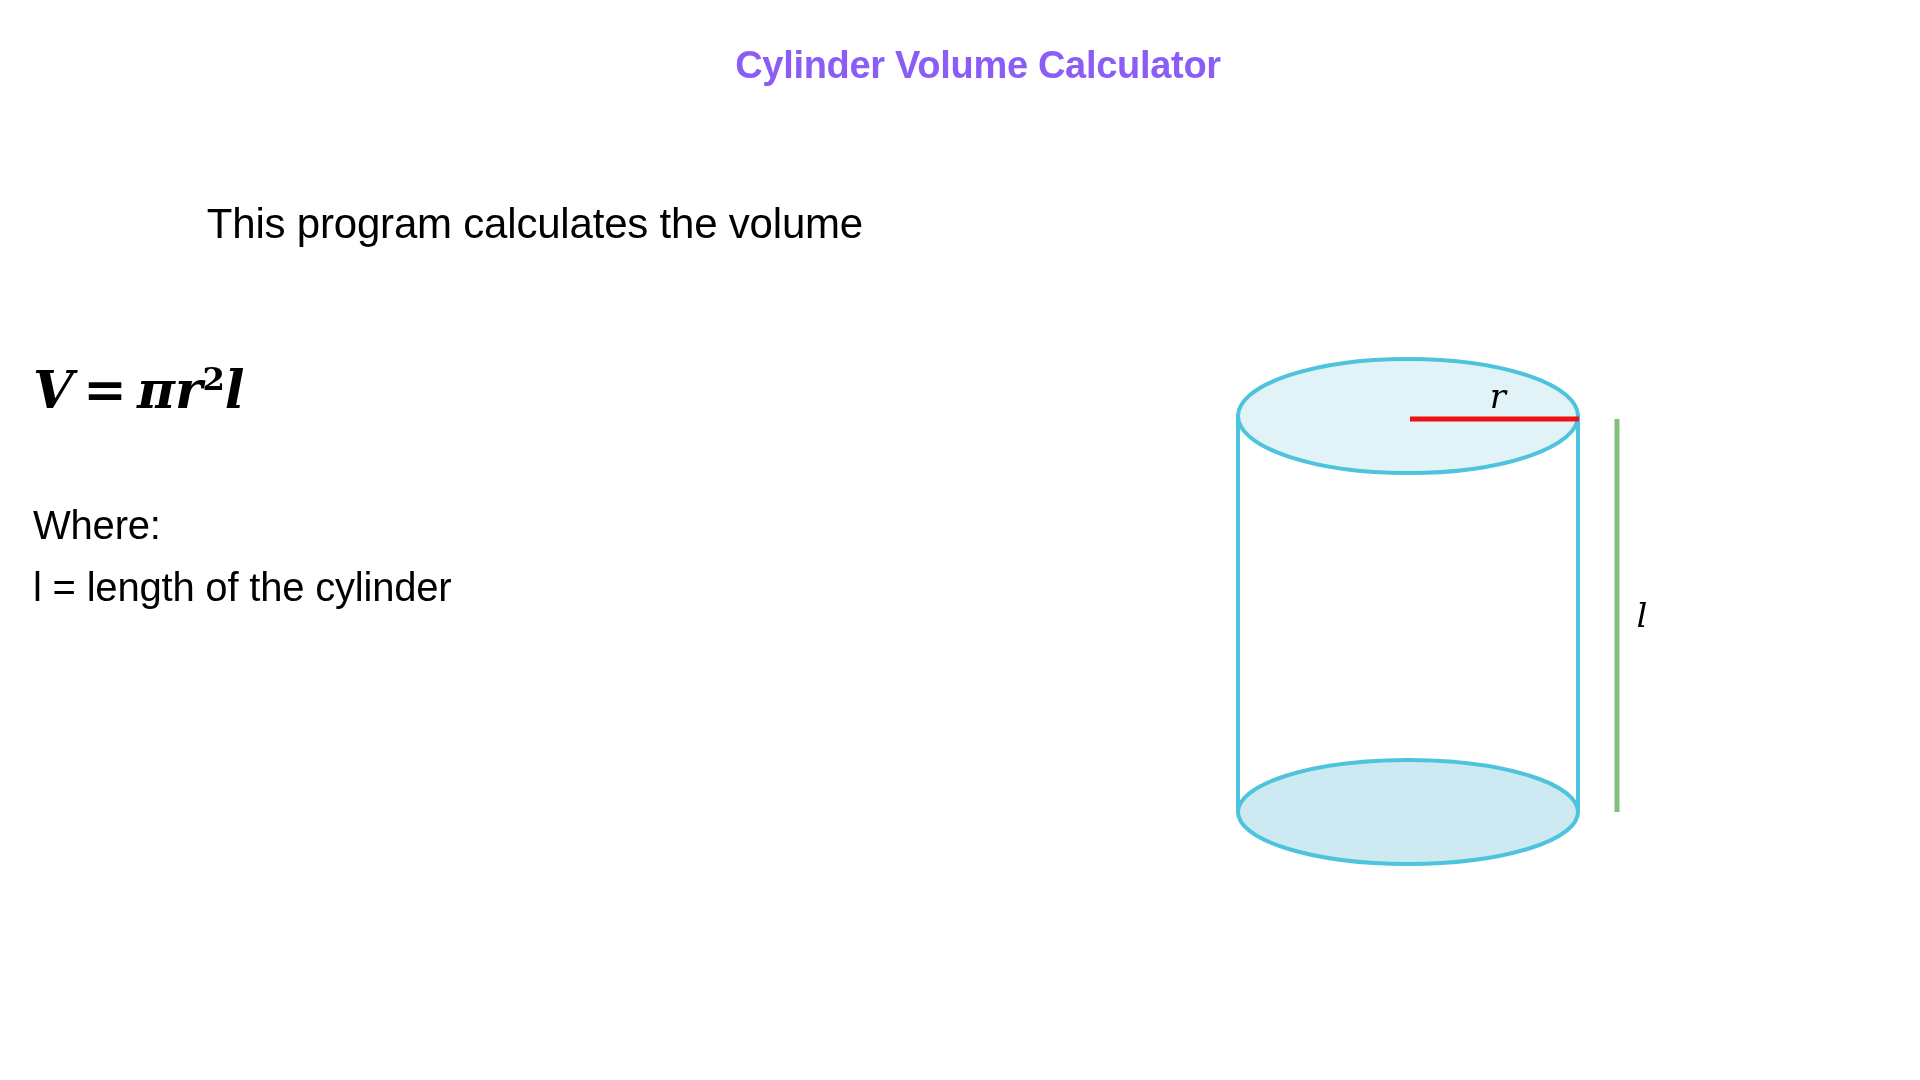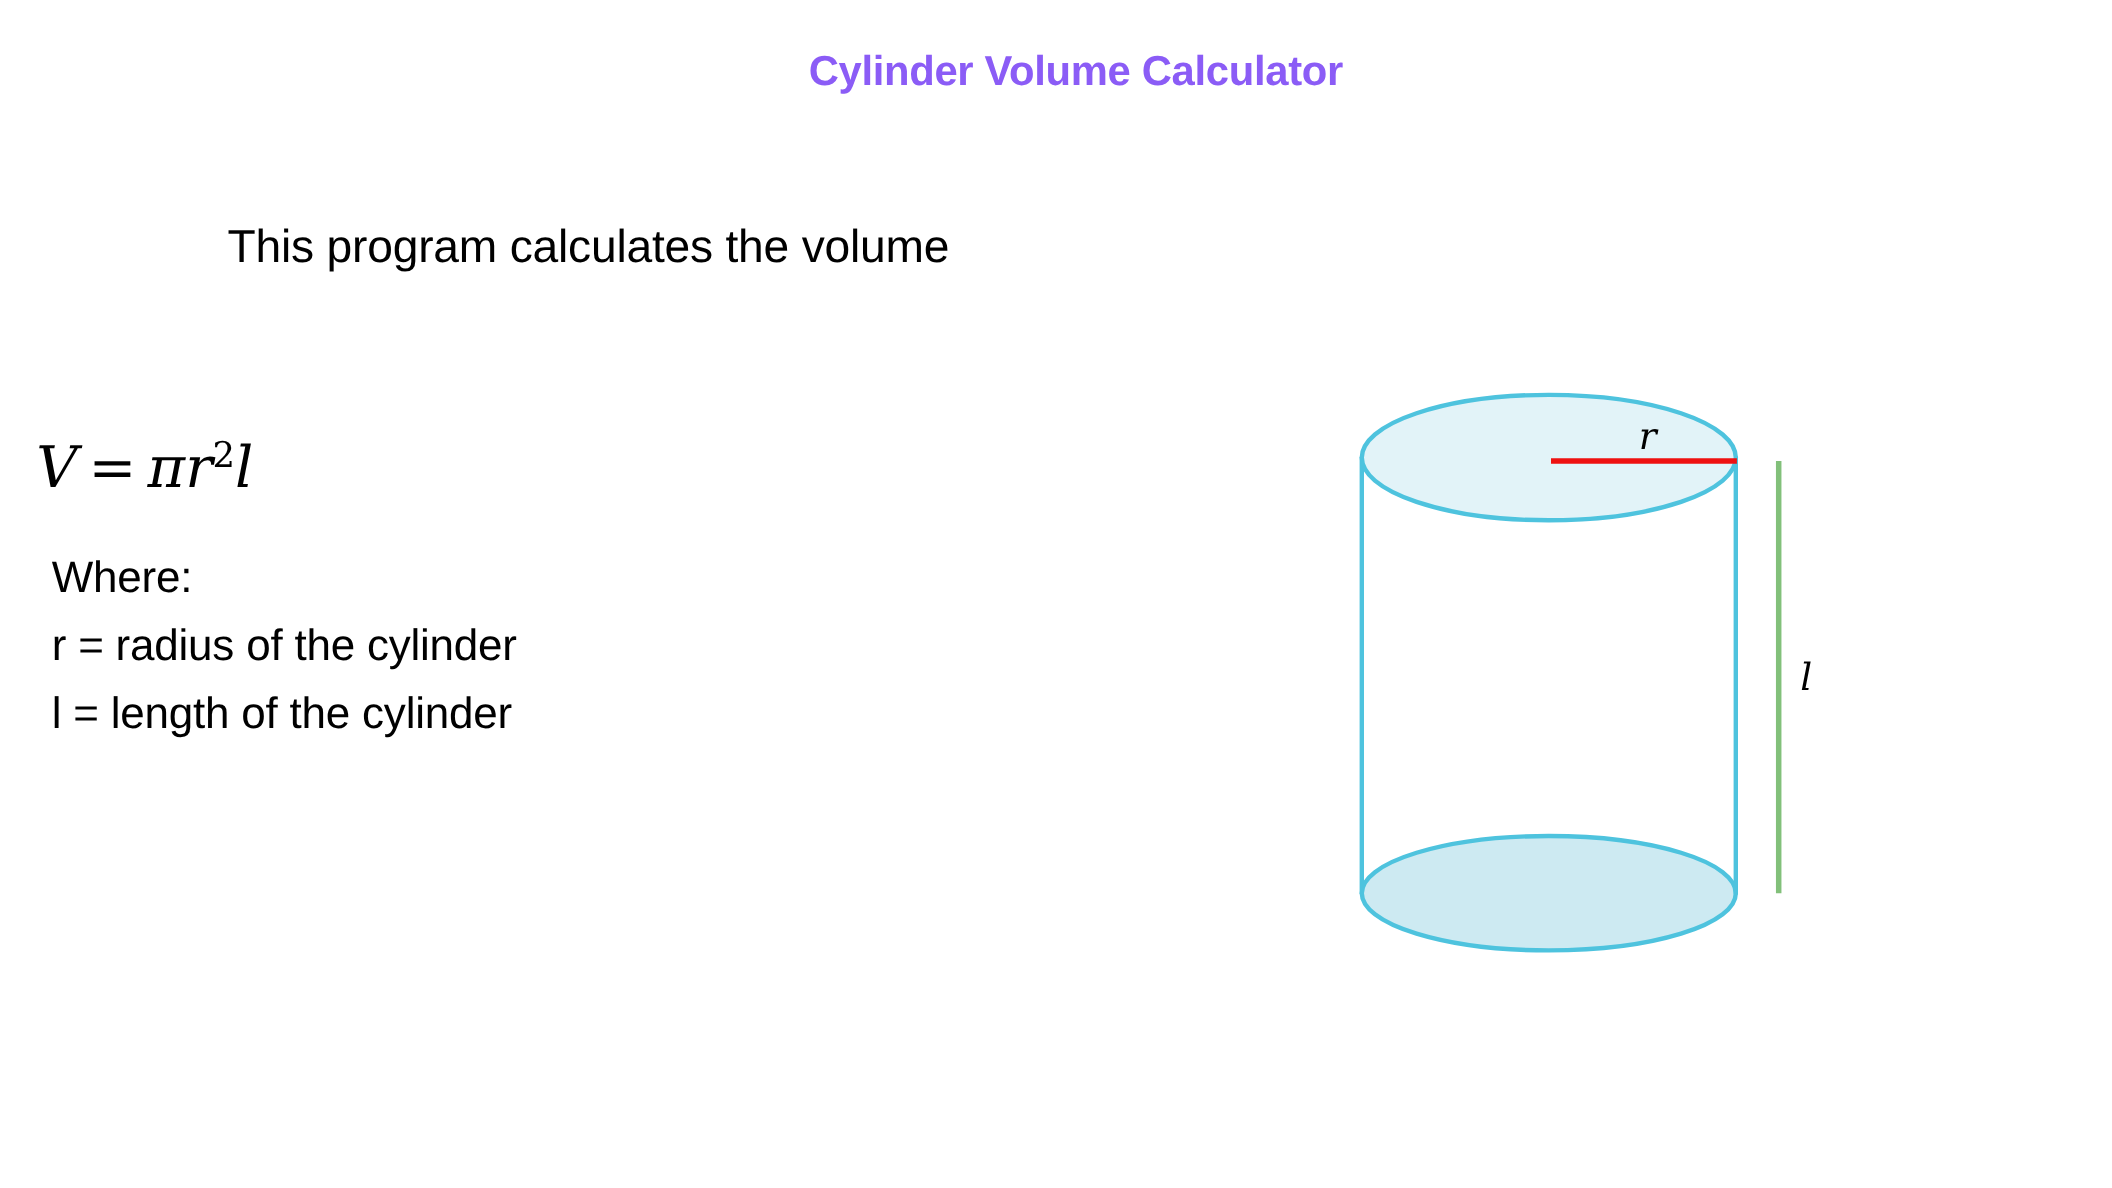--- a/index.html
+++ b/index.html
@@ -46,22 +46,23 @@
   .body-line {
     font-size: 42px;
     line-height: 76px;
     color: #000000;
     white-space: nowrap;
     letter-spacing: -0.2px;
   }
   #formula-block {
     position: absolute;
     left: 33px;
-    top: 396px;
+    top: 360px;
     height: 72px;
+    font-weight: bold;
   }
   .formula {
     font-family: "DejaVu Serif", "Liberation Serif", serif;
     font-style: italic;
     font-size: 52px;
     line-height: 60px;
     color: #000000;
     white-space: nowrap;
   }
   .formula .op {
@@ -72,21 +73,21 @@
     font-size: 0.62em;
     vertical-align: super;
     font-style: normal;
     line-height: 0;
   }
   .formula .pi {
     font-style: italic;
   }
   #where-block {
     position: absolute;
-    left: 47px;
+    left: 33px;
     top: 494px;
     width: 830px;
   }
   .where-line {
     font-size: 40px;
     line-height: 62px;
     color: #000000;
     white-space: nowrap;
     letter-spacing: -0.2px;
   }
@@ -119,21 +120,20 @@
   </div>
 
   <div id="formula-block">
     <div class="formula">
       <span>V</span><span class="op">=</span><span class="pi">π</span><span>r</span><span class="sup">2</span><span>l</span>
     </div>
   </div>
 
   <div id="where-block">
     <div class="where-line">Where:</div>
-    <div class="where-line">r = radius of the cylinder</div>
     <div class="where-line">l = length of the cylinder</div>
   </div>
 
   <div id="diagram">
     <svg width="560" height="570" viewBox="0 0 560 570" xmlns="http://www.w3.org/2000/svg">
 
       <path d="M 58 86 L 58 482 A 170 52 0 0 0 398 482 L 398 86 Z" fill="#ffffff" stroke="none"></path>
 
       <ellipse cx="228" cy="482" rx="170" ry="52" fill="#cdeaf2" stroke="#4ec3de" stroke-width="4"></ellipse>
 

